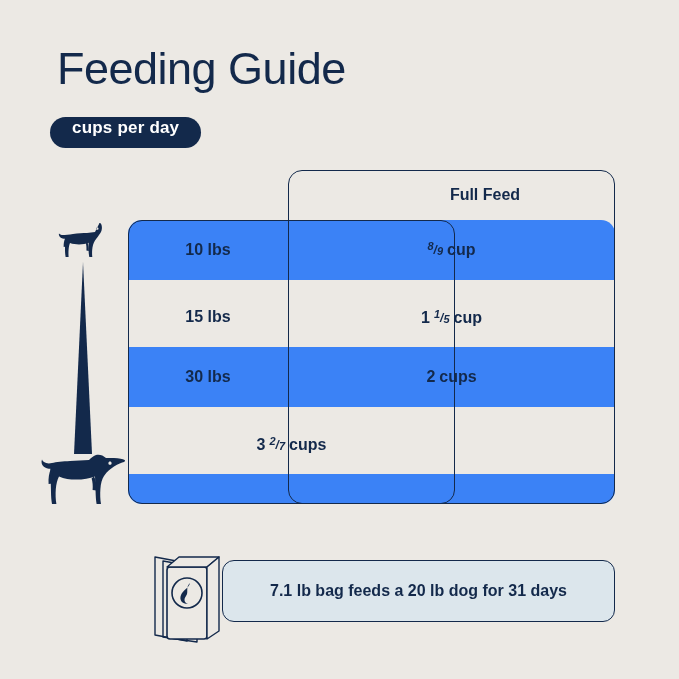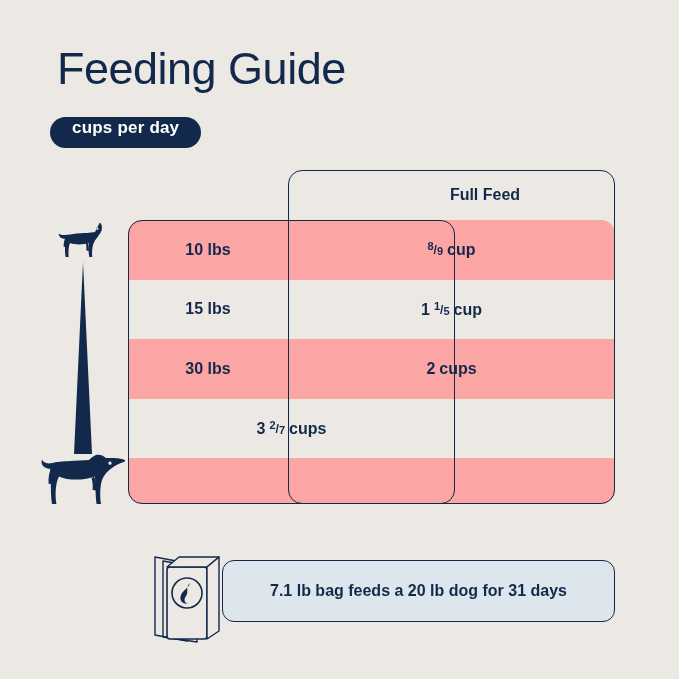--- a/index.html
+++ b/index.html
@@ -102,41 +102,42 @@
     border-radius: 14px;
     overflow: hidden;
     z-index: 1;
   }
   .row {
     height: 59.5px;
     display: flex;
     align-items: center;
     position: relative;
   }
-  .row.shaded { background: #fca5a5; }
-  .row.plain  { background: transparent; }
+  .row.shaded { background: #3b82f6; }
+  .row.plain  { background: transparent; margin-top: 8px; }
   .cell-weight {
     width: 160px;
     text-align: center;
     font-size: 16px;
     font-weight: bold;
     flex: none;
   }
   .cell-amount {
     width: 327px;
     text-align: center;
     font-size: 16px;
     font-weight: bold;
     flex: none;
   }
   .frac {
     display: inline-block;
     font-size: 11px;
     vertical-align: 1px;
     letter-spacing: 0;
+    font-style: italic;
   }
   .frac .num { vertical-align: 4px; }
   .frac .sl { font-size: 12px; }
   .frac .den { vertical-align: -1px; }
   .amt-gap { display: inline-block; width: 4px; }
 
   
   .dog-small {
     position: absolute;
     left: 54px;

